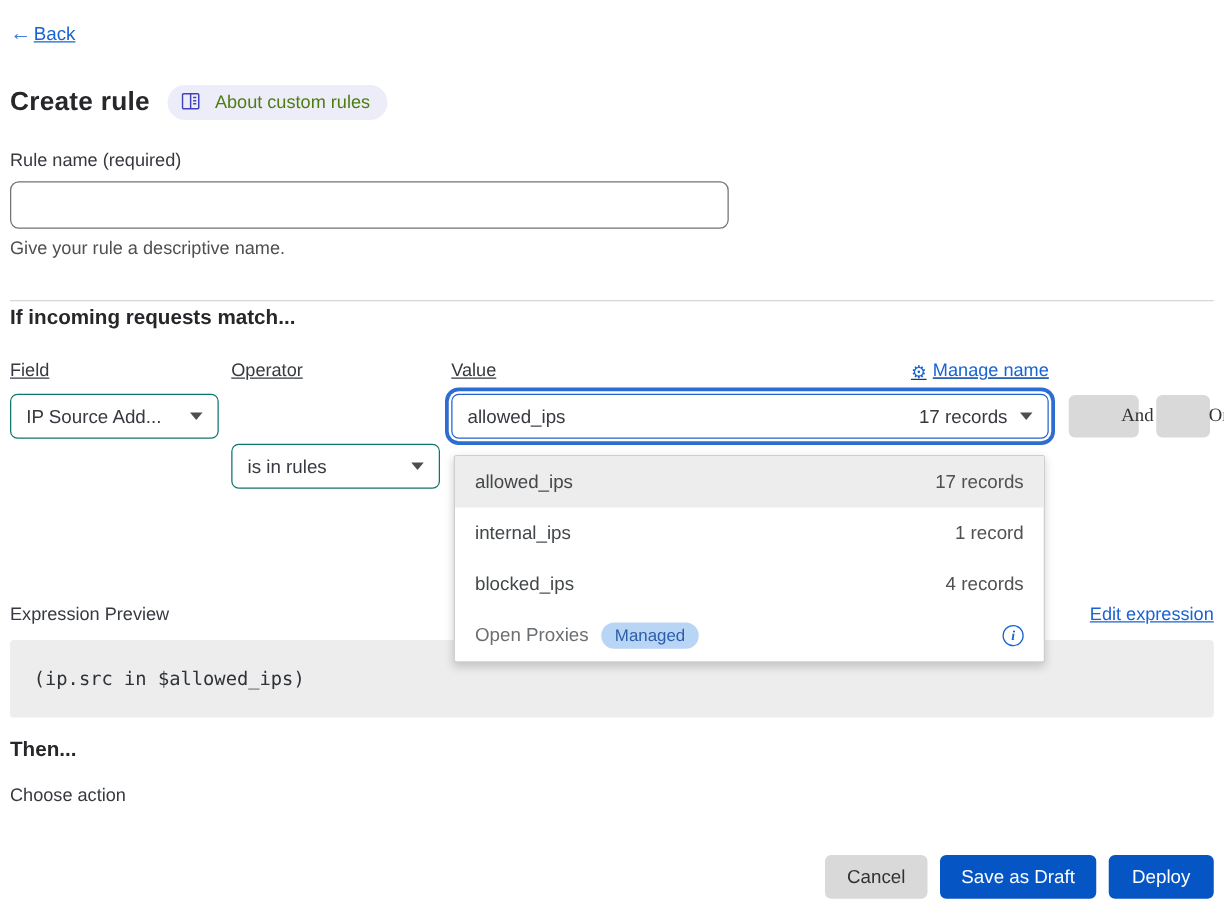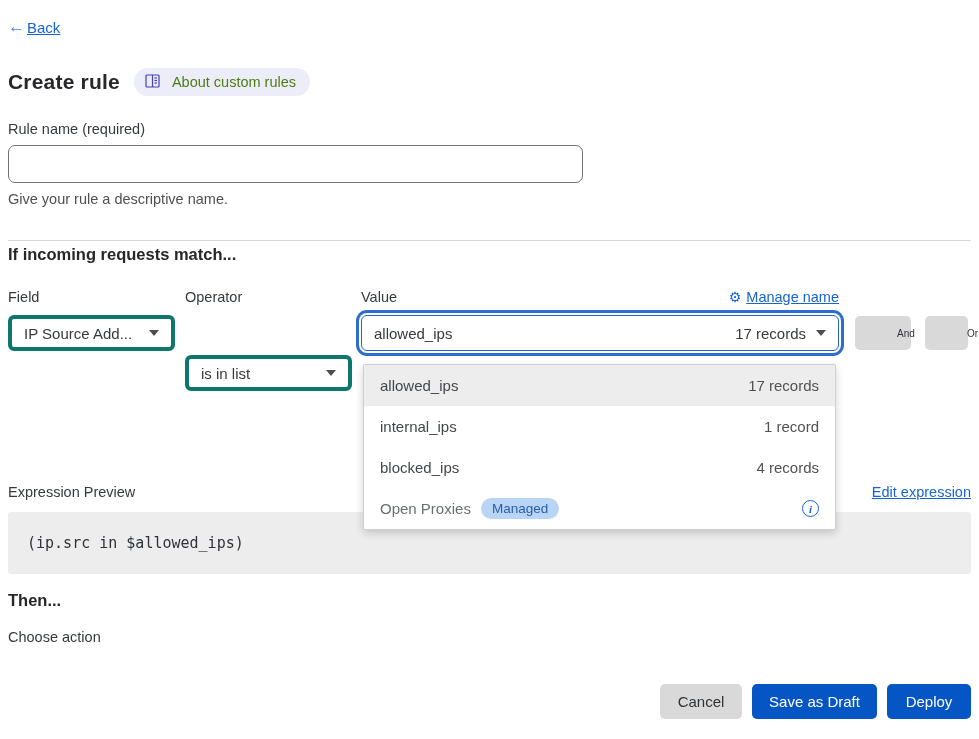--- a/index.html
+++ b/index.html
@@ -29,30 +29,30 @@
 
   .section-heading { font-size:16.5px; font-weight:700; color:#27272b; }
   .match-heading { margin-top:4px; }
 
   
   .condition-row { margin-top:23px; display:flex; align-items:flex-start; }
   .cond-col { display:flex; flex-direction:column; }
   .col-field { width:167px; margin-right:10px; }
   .col-operator { width:167px; margin-right:9px;gap:40px; }
   .col-value { width:478px; position:relative; }
-  .cond-label-row { display:flex; justify-content:space-between; align-items:center; height:20px; margin-bottom:8px; }
-  .select-box { height:36px; border:4px solid #0f766e; border-radius:6px; background:#fff; display:flex; align-items:center; padding:0 12px; font-size:15px; color:#36393f; cursor:pointer; justify-content:space-between; }
+  .cond-label-row { display:flex; justify-content:space-between; align-items:center; height:20px; margin-bottom:8px;text-decoration:underline; }
+  .select-box { height:36px; border:1px solid #0f766e; border-radius:6px; background:#fff; display:flex; align-items:center; padding:0 12px; font-size:15px; color:#36393f; cursor:pointer; justify-content:space-between; }
   .caret { width:0; height:0; border-left:5px solid transparent; border-right:5px solid transparent; border-top:6px solid #4b4e52; margin-left:10px; flex:none; }
   .value-select { border:1px solid #2463cf; box-shadow:0 0 0 2px #fff, 0 0 0 5px #2d6cd0; }
   .value-right { display:flex; align-items:center; margin-left:auto; color:#36393f; }
   .manage-lists { display:inline-flex; align-items:center; gap:5px; color:#1863d2; font-size:14.5px; cursor:pointer; }
   .manage-lists .link-text { text-decoration:underline; }
   .gear-icon { font-size:14px; color:#1863d2; }
   .andor { margin-left:16px; margin-top:29px; display:flex; gap:14px; }
-  .gray-btn { background:#d9d9d9; border:none; border-radius:5px; color:#303336; font-size:10px; font-family:Liberation Sans, sans-serif; height:34px; cursor:pointer;padding-left:42px; }
+  .gray-btn { background:#d9d9d9; border:none; border-radius:5px; color:#303336; font-size:15px; font-family:Liberation Serif, serif; height:34px; cursor:pointer;padding-left:42px; }
   .and-btn { width:56px; }
   .or-btn { width:43px; }
 
   
   .dropdown-panel { position:absolute; z-index:5; top:77px; left:2px; width:473px; background:#fff; border:1px solid #cfcfcf; border-radius:2px; box-shadow:0 3px 8px rgba(0,0,0,.18); }
   .dropdown-item { height:41px; display:flex; align-items:center; justify-content:space-between; padding:0 16px; font-size:15px; color:#44474a; cursor:pointer; }
   .dropdown-item.selected { background:#ededed; }
   .dd-meta { color:#515151; }
   .dd-name-wrap { display:flex; align-items:center; gap:10px; }
   .dd-muted { color:#6b6e71; }
@@ -131,21 +131,21 @@
         <span>IP Source Add...</span>
         <span class="caret"></span>
       </div>
     </div>
 
     <div class="cond-col col-operator">
       <div class="cond-label-row">
           <span class="field-label">Operator</span>
         </div>
       <div class="select-box">
-        <span>is in list</span>
+        <span>is in rules</span>
         <span class="caret"></span>
       </div>
     </div>
 
     <div class="cond-col col-value">
       <div class="cond-label-row">
         <span class="field-label">Value</span>
         <a class="manage-lists">
           <span class="gear-icon">⚙</span>
           <span class="link-text">Manage name</span>

